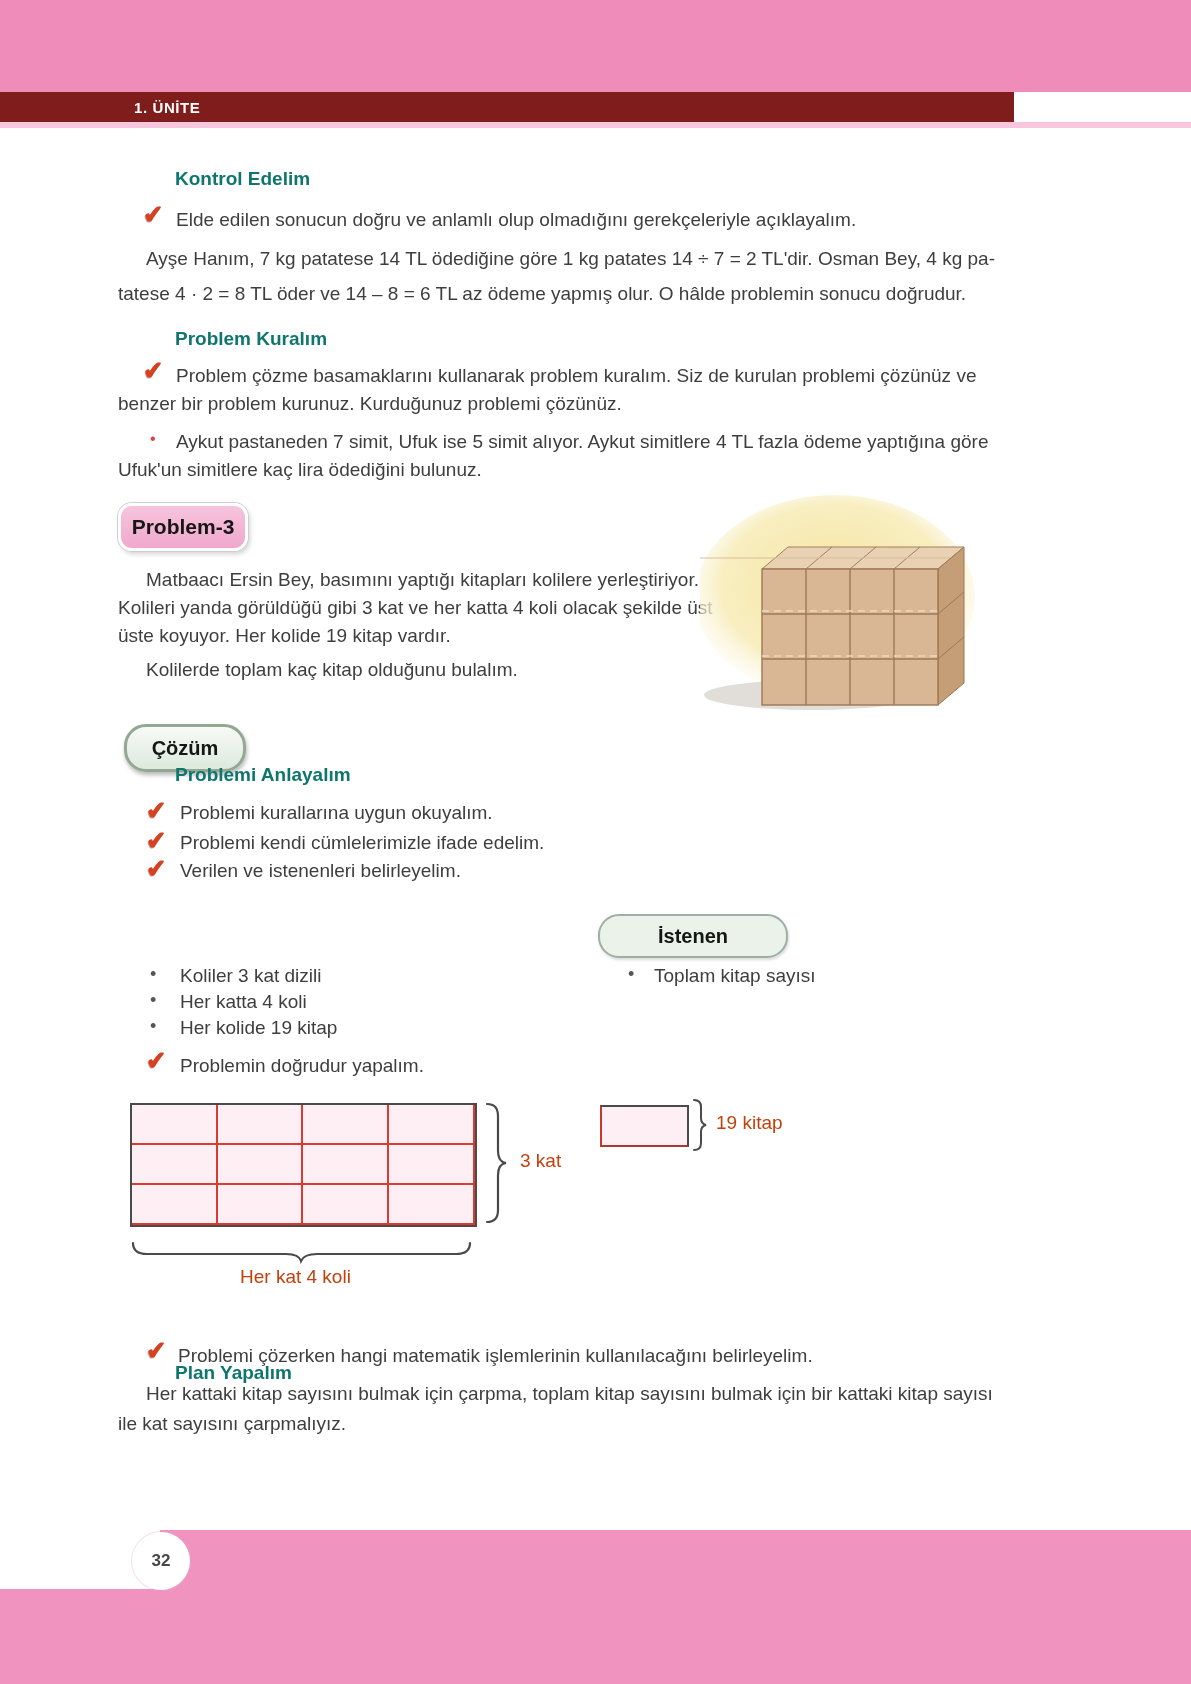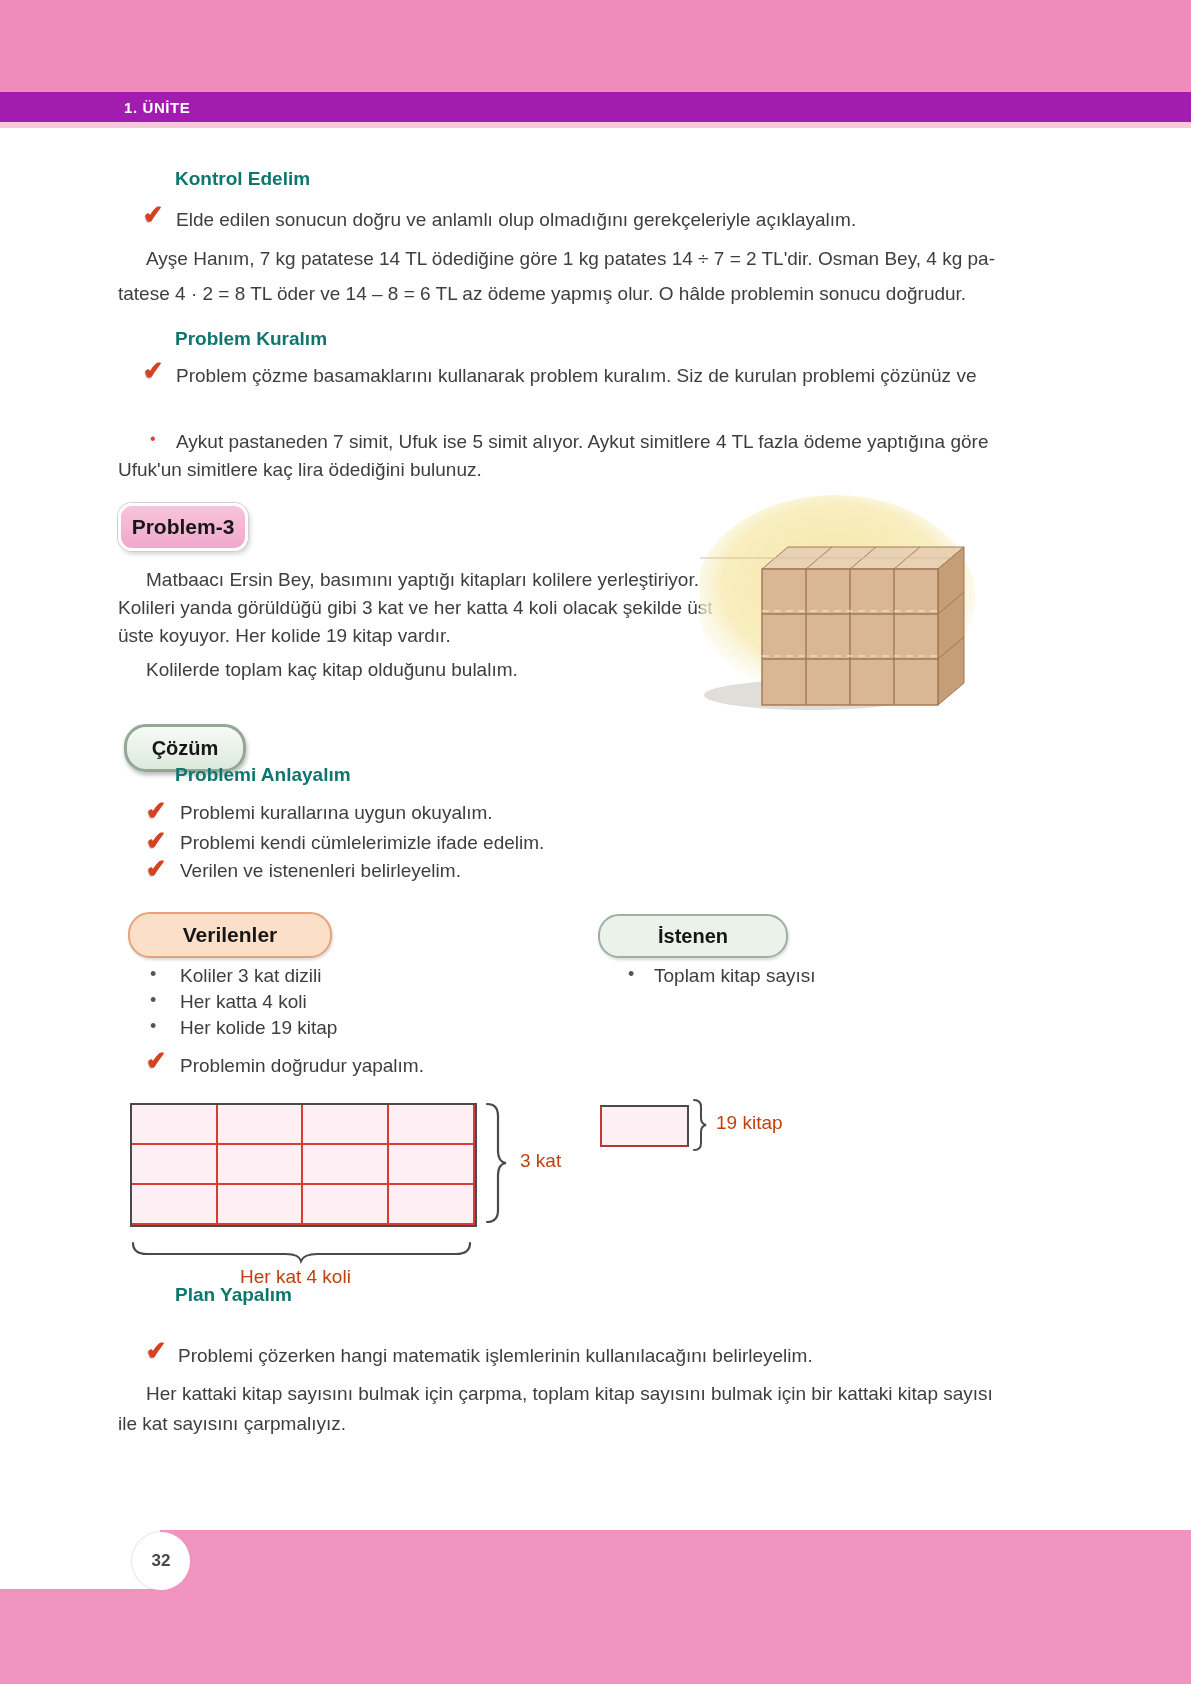--- a/index.html
+++ b/index.html
@@ -7,21 +7,21 @@
         font-family:"Liberation Sans", sans-serif;color:#3e3e3e;}
   .abs{position:absolute;}
   .t{position:absolute;font-size:19px;line-height:24px;color:#3e3e3e;white-space:nowrap;}
   .red-h{position:absolute;font-size:19px;font-weight:bold;color:#0f766e;white-space:nowrap;}
   .check{position:absolute;font-size:25px;font-weight:bold;color:#d6411f;
          text-shadow:-1px 1px 0 rgba(150,30,10,.45);transform:rotate(-4deg);}
   .dot{position:absolute;font-size:18px;color:#555;}
   .dot-red{position:absolute;font-size:16px;color:#e23c3c;}
   
   .band-top{left:0;top:0;width:1191px;height:92px;background:#ef8cba;}
-  .band-strip{left:0;top:92px;width:1191px;height:30px;background:#a21caf;display:flex;align-items:center;}
+  .band-strip{left:0;top:92px;width:1004px;height:30px;background:#7f1d1d;display:flex;align-items:center;padding-left:10px;}
   .band-strip span{margin-left:124px;color:#ffffff;font-size:15px;font-weight:bold;letter-spacing:.6px;}
   .band-light{left:0;top:122px;width:1191px;height:6px;background:#f8c6dd;}
   
   .badge-problem{left:118px;top:503px;width:124px;height:42px;background:linear-gradient(#f7c4dc,#f0a8cc);
      border:3px solid #ffffff;border-radius:14px;box-shadow:0 0 0 1px #cfcfcf,2px 3px 5px rgba(0,0,0,.18);
      display:flex;align-items:center;justify-content:center;font-weight:bold;font-size:21px;color:#161616;}
   .badge-cozum{left:124px;top:700px;width:116px;height:42px;background:linear-gradient(#f7faf6,#dde9dd);
      border:3px solid #93a893;border-radius:22px;box-shadow:1px 3px 4px rgba(0,0,0,.28);
      display:flex;align-items:center;justify-content:center;font-weight:bold;font-size:20px;color:#161616;margin-top:24px;}
   .badge-verilenler{left:128px;top:912px;width:200px;height:42px;background:#fbdfc8;
@@ -58,20 +58,21 @@
 
   <div class="red-h" style="left:175px;top:168px;">Kontrol Edelim</div>
   <span class="check" style="left:143px;top:200px;">✔</span>
   <div class="t" style="left:176px;top:208px;">Elde edilen sonucun doğru ve anlamlı olup olmadığını gerekçeleriyle açıklayalım.</div>
   <div class="t" style="left:146px;top:247px;">Ayşe Hanım, 7 kg patatese 14 TL ödediğine göre 1 kg patates 14 ÷ 7 = 2 TL'dir. Osman Bey, 4 kg pa-</div>
   <div class="t" style="left:118px;top:282px;">tatese 4 · 2 = 8 TL öder ve 14 – 8 = 6 TL az ödeme yapmış olur. O hâlde problemin sonucu doğrudur.</div>
 
   <div class="red-h" style="left:175px;top:328px;">Problem Kuralım</div>
   <span class="check" style="left:143px;top:356px;">✔</span>
   <div class="t" style="left:176px;top:364px;">Problem çözme basamaklarını kullanarak problem kuralım. Siz de kurulan problemi çözünüz ve</div>
+  <div class="t" style="left:118px;top:392px;">benzer bir problem kurunuz. Kurduğunuz problemi çözünüz.</div>
   <span class="dot-red" style="left:150px;top:430px;">•</span>
   <div class="t" style="left:176px;top:430px;">Aykut pastaneden 7 simit, Ufuk ise 5 simit alıyor. Aykut simitlere 4 TL fazla ödeme yaptığına göre</div>
   <div class="t" style="left:118px;top:458px;">Ufuk'un simitlere kaç lira ödediğini bulunuz.</div>
 
   <div class="abs badge-problem">Problem-3</div>
   <div class="t" style="left:146px;top:568px;">Matbaacı Ersin Bey, basımını yaptığı kitapları kolilere yerleştiriyor.</div>
   <div class="t" style="left:118px;top:596px;">Kolileri yanda görüldüğü gibi 3 kat ve her katta 4 koli olacak şekilde üst</div>
   <div class="t" style="left:118px;top:624px;">üste koyuyor. Her kolide 19 kitap vardır.</div>
   <div class="t" style="left:146px;top:658px;">Kolilerde toplam kaç kitap olduğunu bulalım.</div>
 
@@ -110,21 +111,20 @@
 
   <div class="abs badge-cozum">Çözüm</div>
   <div class="red-h" style="left:175px;top:764px;">Problemi Anlayalım</div>
   <span class="check" style="left:146px;top:796px;">✔</span>
   <div class="t" style="left:180px;top:801px;">Problemi kurallarına uygun okuyalım.</div>
   <span class="check" style="left:146px;top:826px;">✔</span>
   <div class="t" style="left:180px;top:831px;">Problemi kendi cümlelerimizle ifade edelim.</div>
   <span class="check" style="left:146px;top:854px;">✔</span>
   <div class="t" style="left:180px;top:859px;">Verilen ve istenenleri belirleyelim.</div>
 
-  <div class="abs badge-verilenler">Verilenler</div>
   <div class="abs badge-istenen">İstenen</div>
 
   <span class="dot" style="left:150px;top:964px;">•</span>
   <div class="t" style="left:180px;top:964px;">Koliler 3 kat dizili</div>
   <span class="dot" style="left:150px;top:990px;">•</span>
   <div class="t" style="left:180px;top:990px;">Her katta 4 koli</div>
   <span class="dot" style="left:150px;top:1016px;">•</span>
   <div class="t" style="left:180px;top:1016px;">Her kolide 19 kitap</div>
 
   <span class="dot" style="left:628px;top:964px;">•</span>
@@ -144,21 +144,21 @@
   <svg class="abs" style="left:692px;top:1098px;" width="16" height="54" viewBox="0 0 16 54">
     <path d="M2,2 Q9,2 9,9 L9,20 Q9,26 14,27 Q9,28 9,34 L9,45 Q9,52 2,52" fill="none" stroke="#4a4a4a" stroke-width="2" stroke-linecap="round"></path>
   </svg>
   <div class="diagram-label" style="left:716px;top:1112px;">19 kitap</div>
 
   <svg class="abs" style="left:130px;top:1240px;" width="343" height="24" viewBox="0 0 343 24">
     <path d="M3,3 Q3,14 17,14 L156,14 Q169,14 171,21 Q174,14 187,14 L326,14 Q340,14 340,3" fill="none" stroke="#4a4a4a" stroke-width="2.2" stroke-linecap="round"></path>
   </svg>
   <div class="diagram-label" style="left:240px;top:1266px;">Her kat 4 koli</div>
 
-  <div class="red-h" style="left:175px;top:1284px;">Plan Yapalım</div>
+  <div class="red-h" style="left:175px;top:1362px;">Plan Yapalım</div>
   <span class="check" style="left:146px;top:1336px;">✔</span>
   <div class="t" style="left:146px;top:1382px;">Her kattaki kitap sayısını bulmak için çarpma, toplam kitap sayısını bulmak için bir kattaki kitap sayısı</div>
   <div class="t" style="left:178px;top:1344px;">Problemi çözerken hangi matematik işlemlerinin kullanılacağını belirleyelim.</div>
   <div class="t" style="left:118px;top:1412px;">ile kat sayısını çarpmalıyız.</div>
 
   <div class="abs band-bottom"></div>
   <div class="abs footer-notch"></div>
   <div class="abs page-circle">32</div>
 
 </div>

